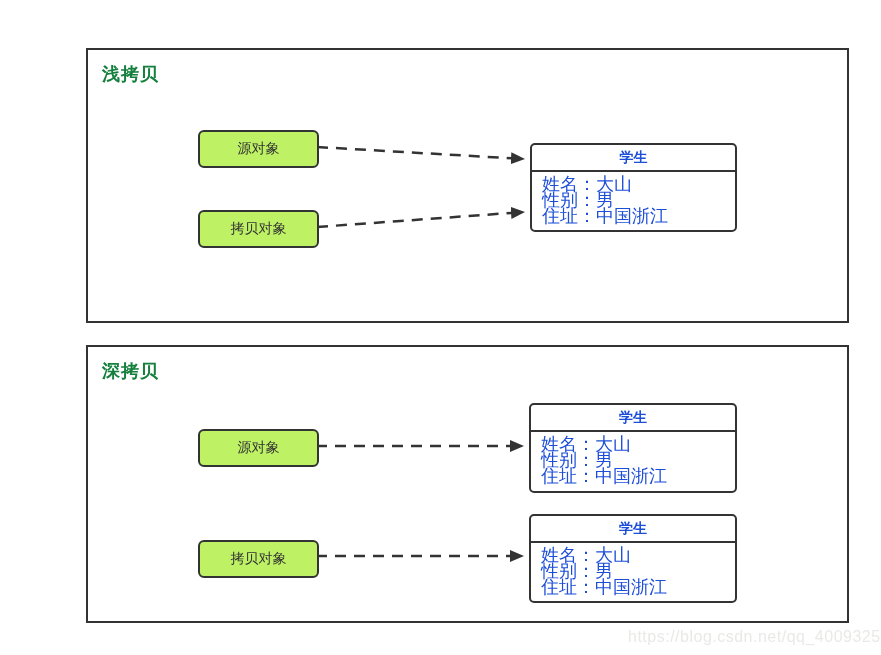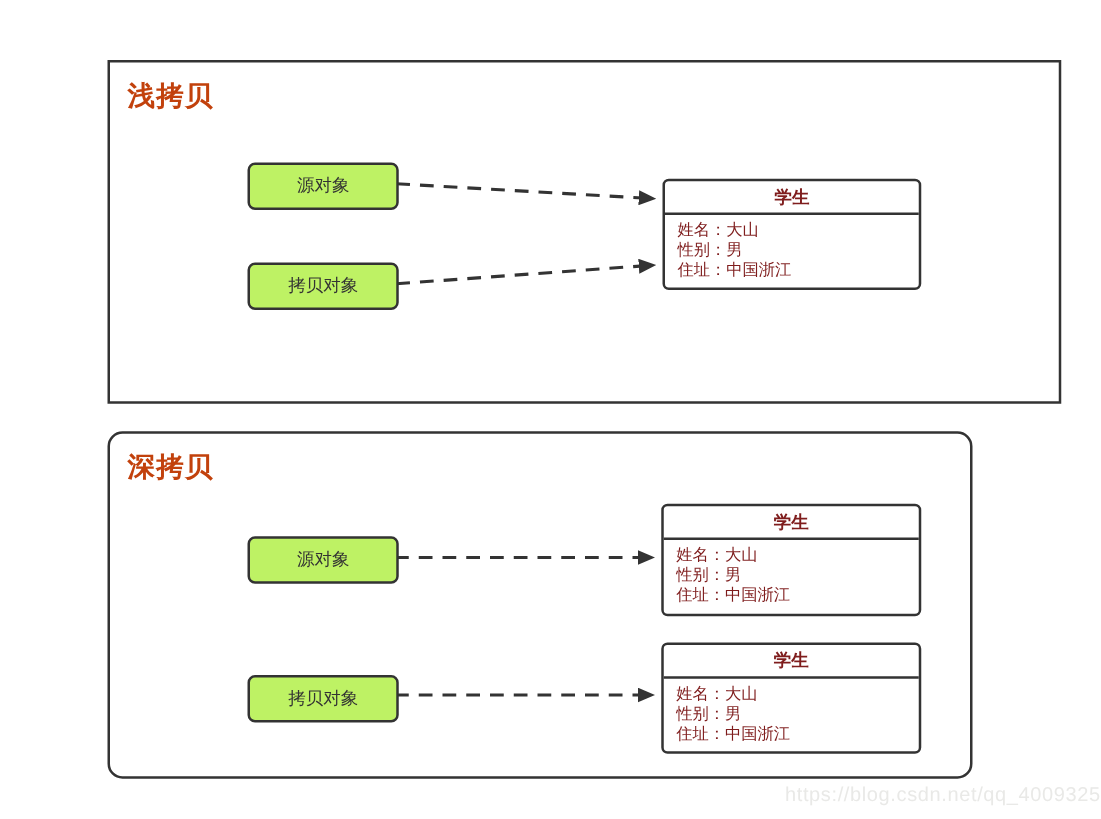--- a/index.html
+++ b/index.html
@@ -21,27 +21,27 @@
     width: 881px; height: 655px;
     pointer-events: none;
   }
   .panel {
     position: absolute;
     border: 2px solid #333333;
     background: transparent;
     box-sizing: border-box;
   }
   .panel-1 { left: 86px; top: 48px;  width: 763px; height: 275px; }
-  .panel-2 { left: 86px; top: 345px; width: 692px; height: 278px; border-radius: 12px; }
+  .panel-2 { left: 86px; top: 345px; width: 763px; height: 278px; }
   .panel-title {
     position: absolute;
     left: 14px; top: 12px;
-    font-size: 22px;
+    font-size: 18px;
     font-weight: bold;
-    color: #c2410c;
+    color: #15803d;
     letter-spacing: 1px;
   }
   .node {
     position: absolute;
     box-sizing: border-box;
     border: 2px solid #333333;
     border-radius: 6px;
     background: #bef264;
     display: flex;
     align-items: center;
@@ -52,38 +52,38 @@
   .node-source-1 { left: 110px; top: 80px;  width: 121px; height: 38px; }
   .node-copy-1   { left: 110px; top: 160px; width: 121px; height: 38px; }
   .node-source-2 { left: 110px; top: 82px;  width: 121px; height: 38px; }
   .node-copy-2   { left: 110px; top: 193px; width: 121px; height: 38px; }
   .student {
     position: absolute;
     box-sizing: border-box;
     border: 2px solid #333333;
     border-radius: 5px;
     background: #ffffff;
-    color: #7f1d1d;
+    color: #1d4ed8;
   }
   .student-1a { left: 442px; top: 93px;  width: 207px; height: 89px; }
   .student-2a { left: 441px; top: 56px;  width: 208px; height: 90px; }
   .student-2b { left: 441px; top: 167px; width: 208px; height: 89px; }
   .student-header {
     box-sizing: border-box;
     height: 27px;
     border-bottom: 2px solid #333333;
     display: flex;
     align-items: center;
     justify-content: center;
     font-size: 14px;
     font-weight: bold;
   }
   .student-body {
     padding: 4px 10px;
-    font-size: 13px;
+    font-size: 18px;
     line-height: 16px;
   }
   .watermark {
     position: absolute;
     left: 628px; top: 628px;
     font-size: 16px;
     color: #e9e9e7;
     letter-spacing: 0.5px;
     white-space: nowrap;
   }

